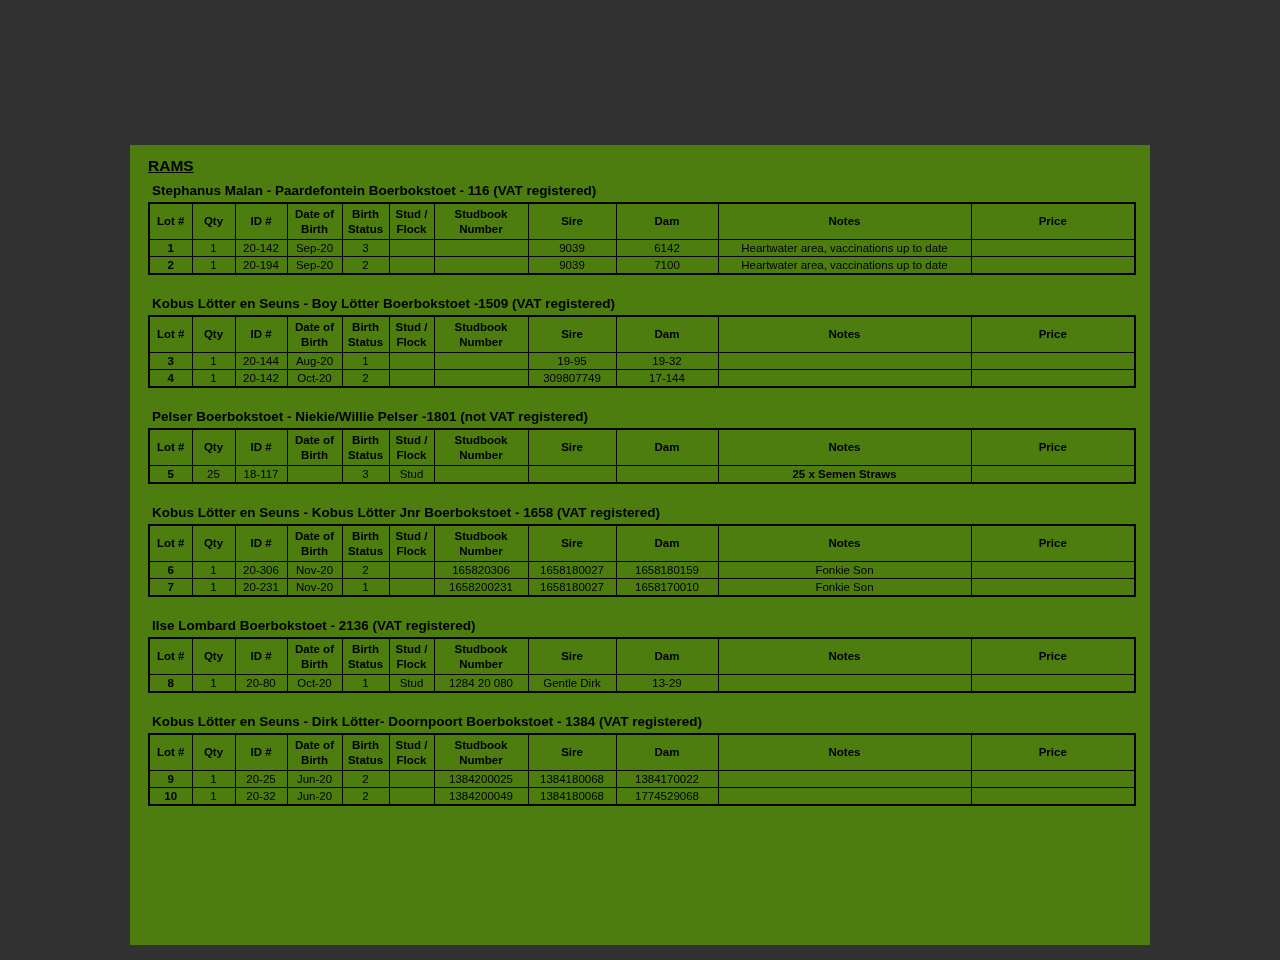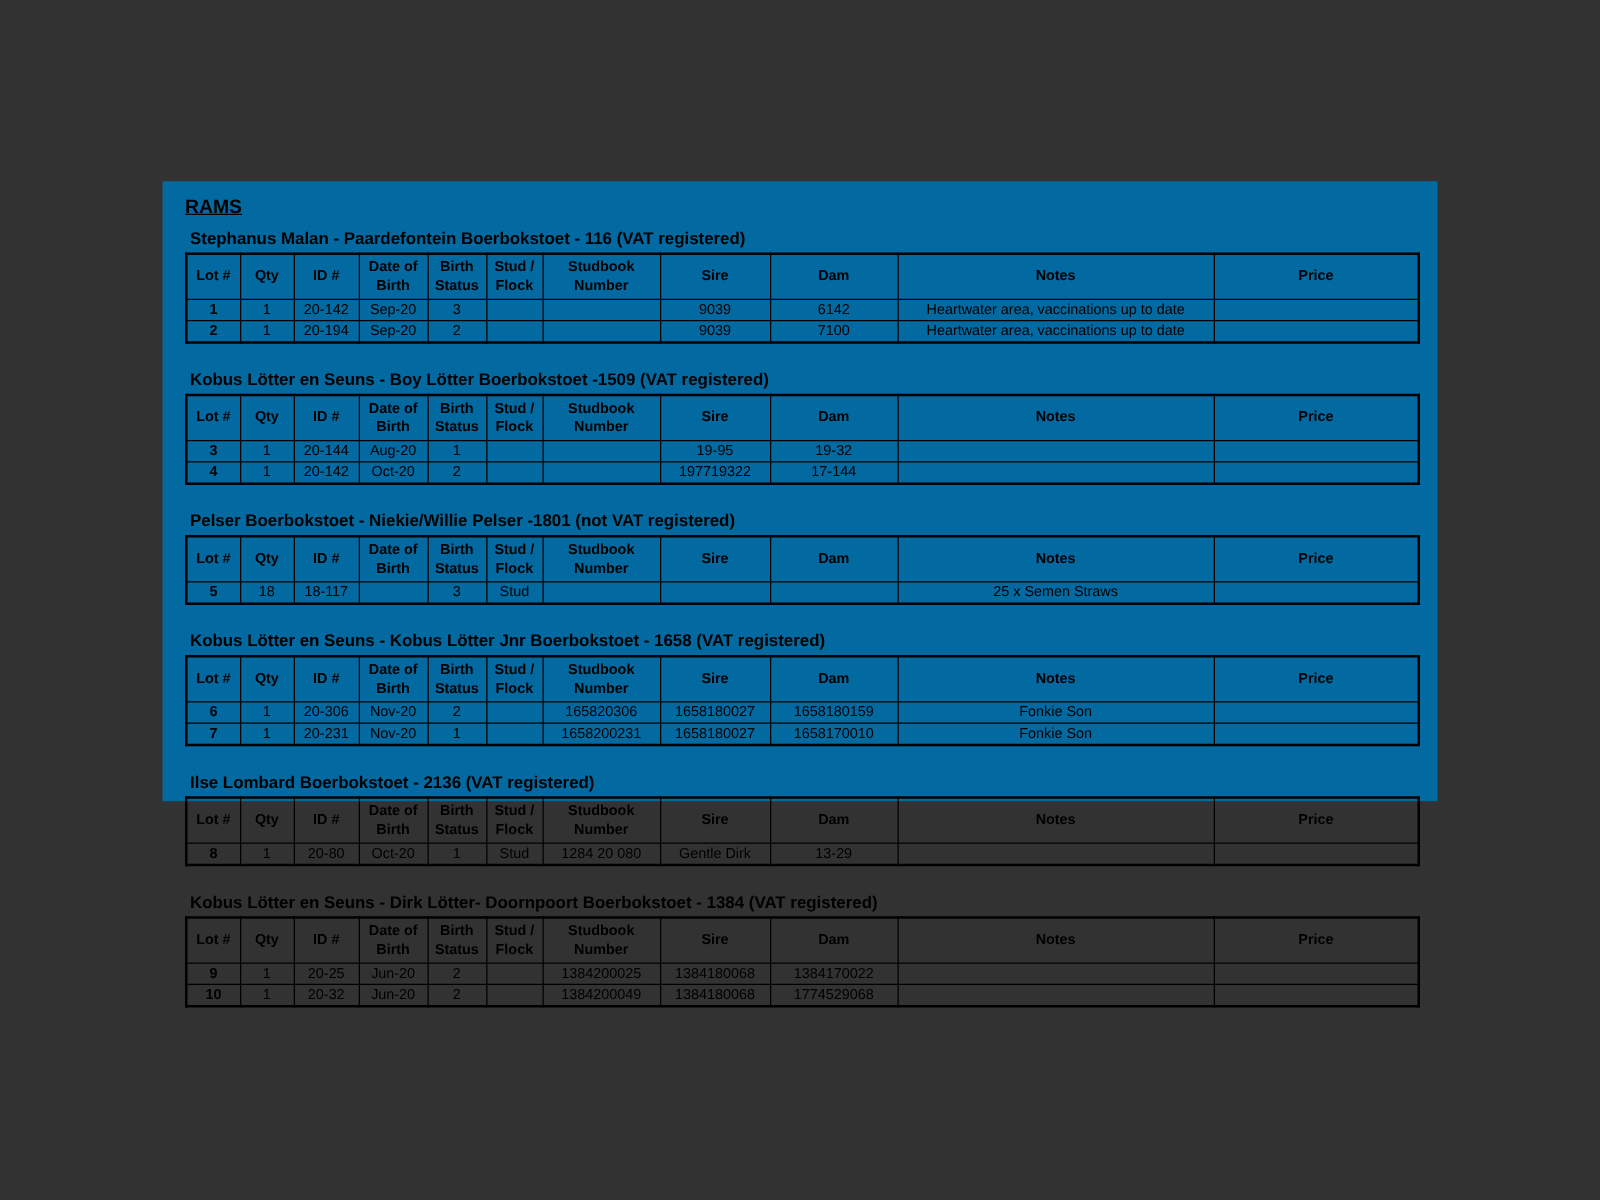--- a/index.html
+++ b/index.html
@@ -10,22 +10,22 @@
     height: 960px;
     font-family: "Liberation Sans", sans-serif;
     color: #000;
     overflow: hidden;
   }
   .page {
     position: absolute;
     left: 130px;
     top: 145px;
     width: 1020px;
-    height: 496px;
-    background: #0369a1;
+    height: 800px;
+    background: #4d7c0f;
     box-sizing: border-box;
     padding: 11px 16px 5px 18px;
   }
   .doc-title {
     font-size: 15.5px;
     font-weight: bold;
     text-decoration: underline;
     margin: 0 0 8px 0;
     line-height: 19px;
   }
@@ -61,21 +61,21 @@
   table.lots-table td {
     font-size: 11.5px;
     height: 16px;
     text-align: center;
     vertical-align: middle;
     padding: 0 2px;
     white-space: nowrap;
   }
   td.col-lot-number { font-weight: bold; }
   td.col-notes { text-align: left; padding-left: 4px; }
-  td.notes-bold { font-weight: normal; margin-top: 11px; }
+  td.notes-bold { font-weight: bold; margin-top: 11px; }
 </style>
 </head>
 <body>
 
 <div class="page">
   <h1 class="doc-title">RAMS</h1>
   <div id="sections">
   <section class="section">
     <h2 class="section-heading">Stephanus Malan - Paardefontein Boerbokstoet - 116 (VAT registered)</h2>
     <table class="lots-table">
@@ -192,21 +192,21 @@
               <td class="col-price"></td>
             </tr>
             <tr>
               <td class="col-lot-number">4</td>
               <td class="col-qty">1</td>
               <td class="col-id-number">20-142</td>
               <td class="col-date-of-birth">Oct-20</td>
               <td class="col-birth-status">2</td>
               <td class="col-stud-flock"></td>
               <td class="col-studbook-number"></td>
-              <td class="col-sire">197719322</td>
+              <td class="col-sire">309807749</td>
               <td class="col-dam">17-144</td>
               <td class="col-notes"></td>
               <td class="col-price"></td>
             </tr>
           </tbody>
     </table>
   </section>
 
   <section class="section">
     <h2 class="section-heading">Pelser Boerbokstoet - Niekie/Willie Pelser -1801 (not VAT registered)</h2>
@@ -239,21 +239,21 @@
 Number</th>
               <th>Sire</th>
               <th>Dam</th>
               <th>Notes</th>
               <th>Price</th>
             </tr>
           </thead>
       <tbody>
             <tr>
               <td class="col-lot-number">5</td>
-              <td class="col-qty">18</td>
+              <td class="col-qty">25</td>
               <td class="col-id-number">18-117</td>
               <td class="col-date-of-birth"></td>
               <td class="col-birth-status">3</td>
               <td class="col-stud-flock">Stud</td>
               <td class="col-studbook-number"></td>
               <td class="col-sire"></td>
               <td class="col-dam"></td>
               <td class="col-notes notes-bold">25 x Semen Straws</td>
               <td class="col-price"></td>
             </tr>

